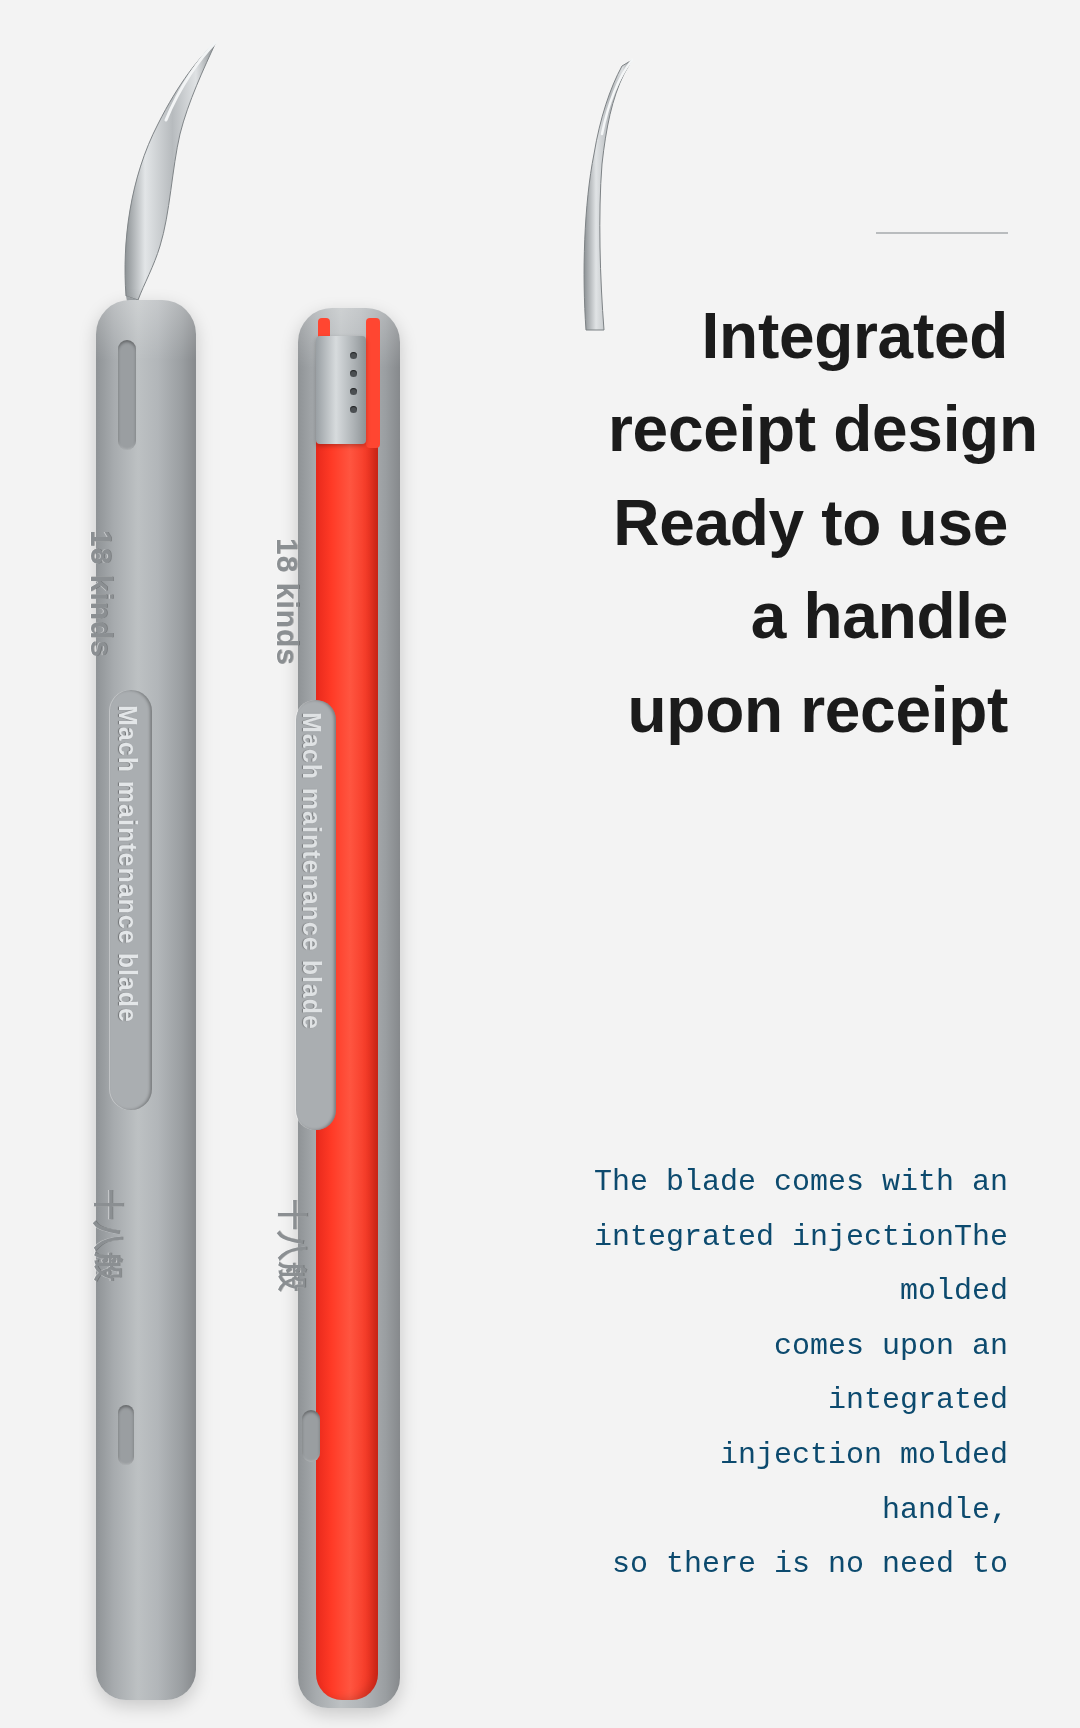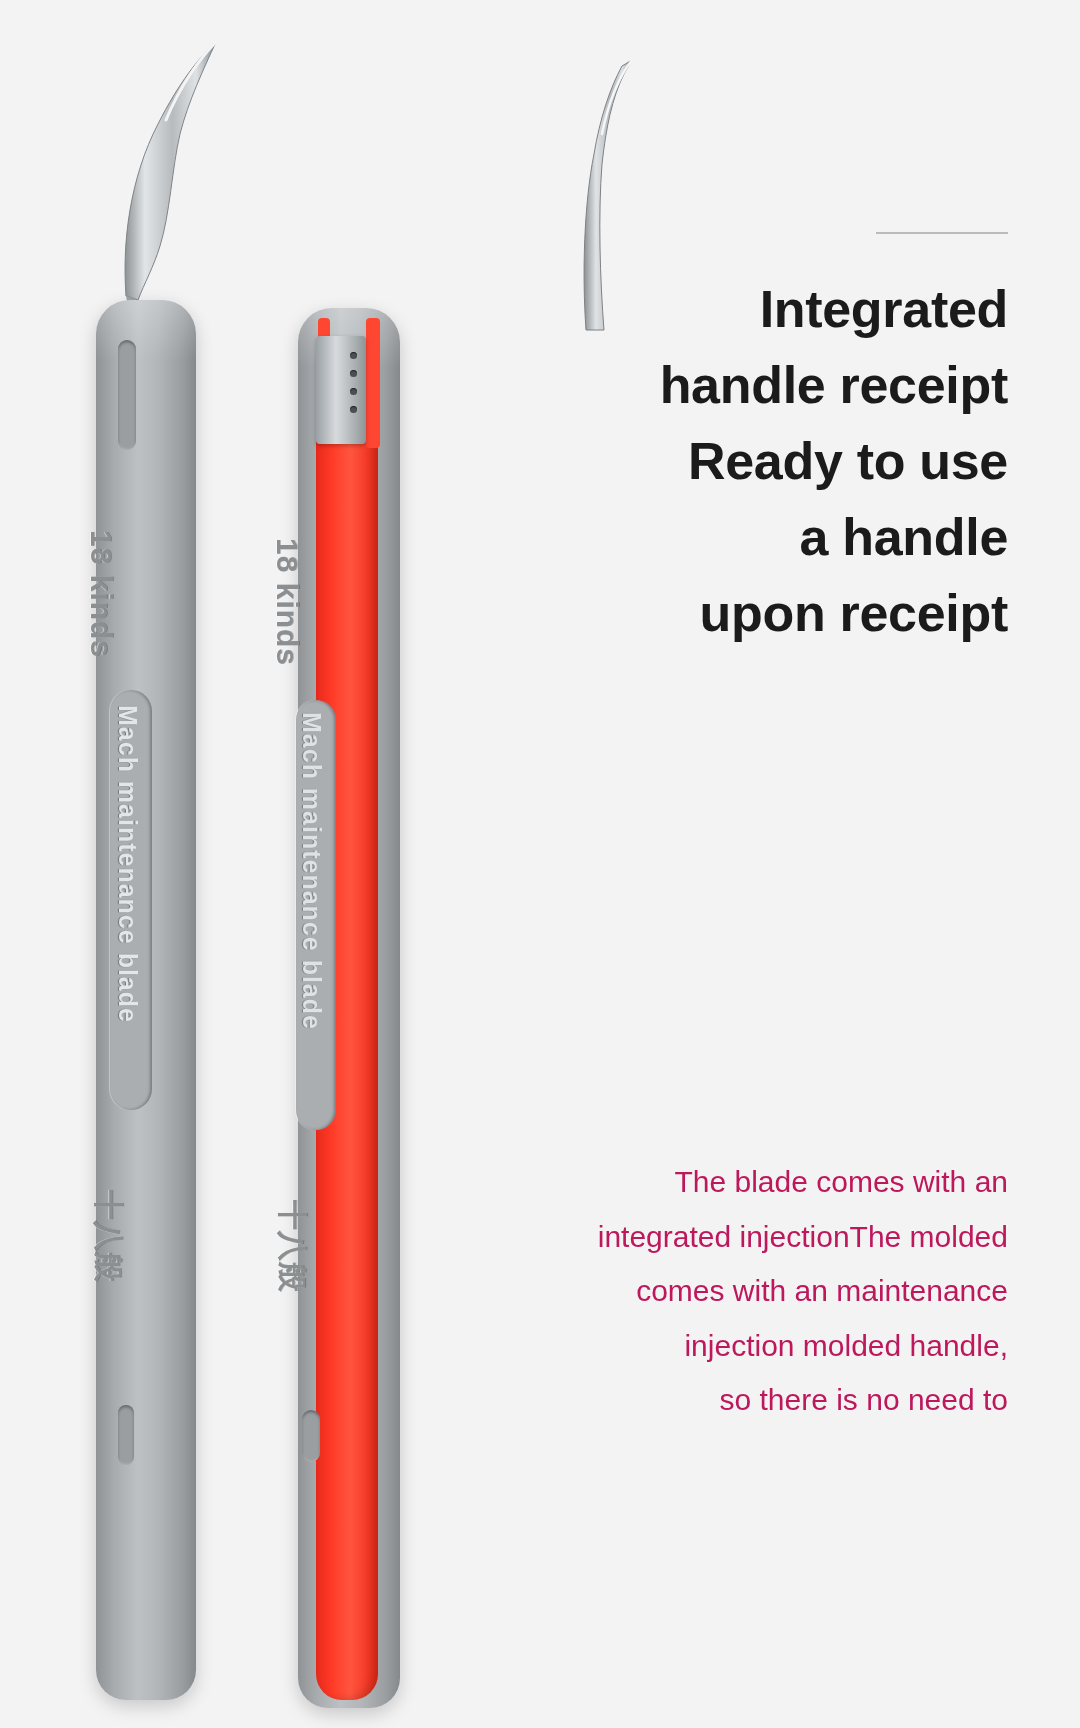--- a/index.html
+++ b/index.html
@@ -35,40 +35,41 @@
     right: 12px;
     top: 232px;
     width: 132px;
     height: 2px;
     background: #b9bcbe;
   }
 
   .headline {
     position: absolute;
     right: 12px;
-    top: 272px;
+    top: 290px;
     width: 400px;
     text-align: right;
-    font-size: 52px;
+    font-size: 64px;
     line-height: 1.46;
     font-weight: bold;
     color: #1b1b1b;
     letter-spacing: -0.3px;
   }
   .headline div { white-space: nowrap; }
 
   .body-copy {
     position: absolute;
     right: 12px;
     top: 1155px;
     width: 420px;
     text-align: right;
     font-size: 30px;
     line-height: 1.82;
-    color: #be185d;
+    color: #0c4a6e;
+    font-family: Liberation Mono, monospace;
   }
 
   
   .tool {
     position: absolute;
   }
 
   
   .handle {
     position: absolute;
@@ -231,28 +232,28 @@
     <div class="emboss" style="left:52px;top:1200px;font-size:30px;transform:rotate(90deg);">十八般</div>
 
     <div class="slot" style="left:42px;top:1410px;width:18px;height:52px;"></div>
   </div>
 
   <div class="text-col">
     <div class="rule"></div>
 
     <div class="headline">
       <div>Integrated</div>
-      <div>handle receipt</div>
+      <div>receipt design</div>
       <div>Ready to use</div>
       <div>a handle</div>
       <div>upon receipt</div>
     </div>
 
     <div class="body-copy">
       <div>The blade comes with an</div>
       <div>integrated injectionThe molded</div>
-      <div>comes with an maintenance</div>
+      <div>comes upon an integrated</div>
       <div>injection molded handle,</div>
       <div>so there is no need to</div>
     </div>
   </div>
 
 </div>
 
 </body></html>

